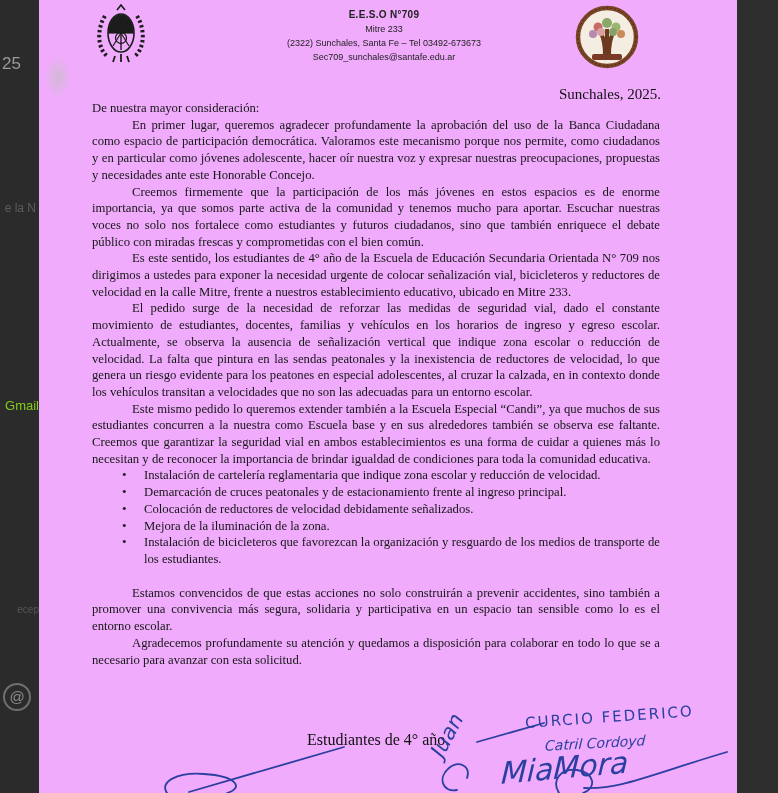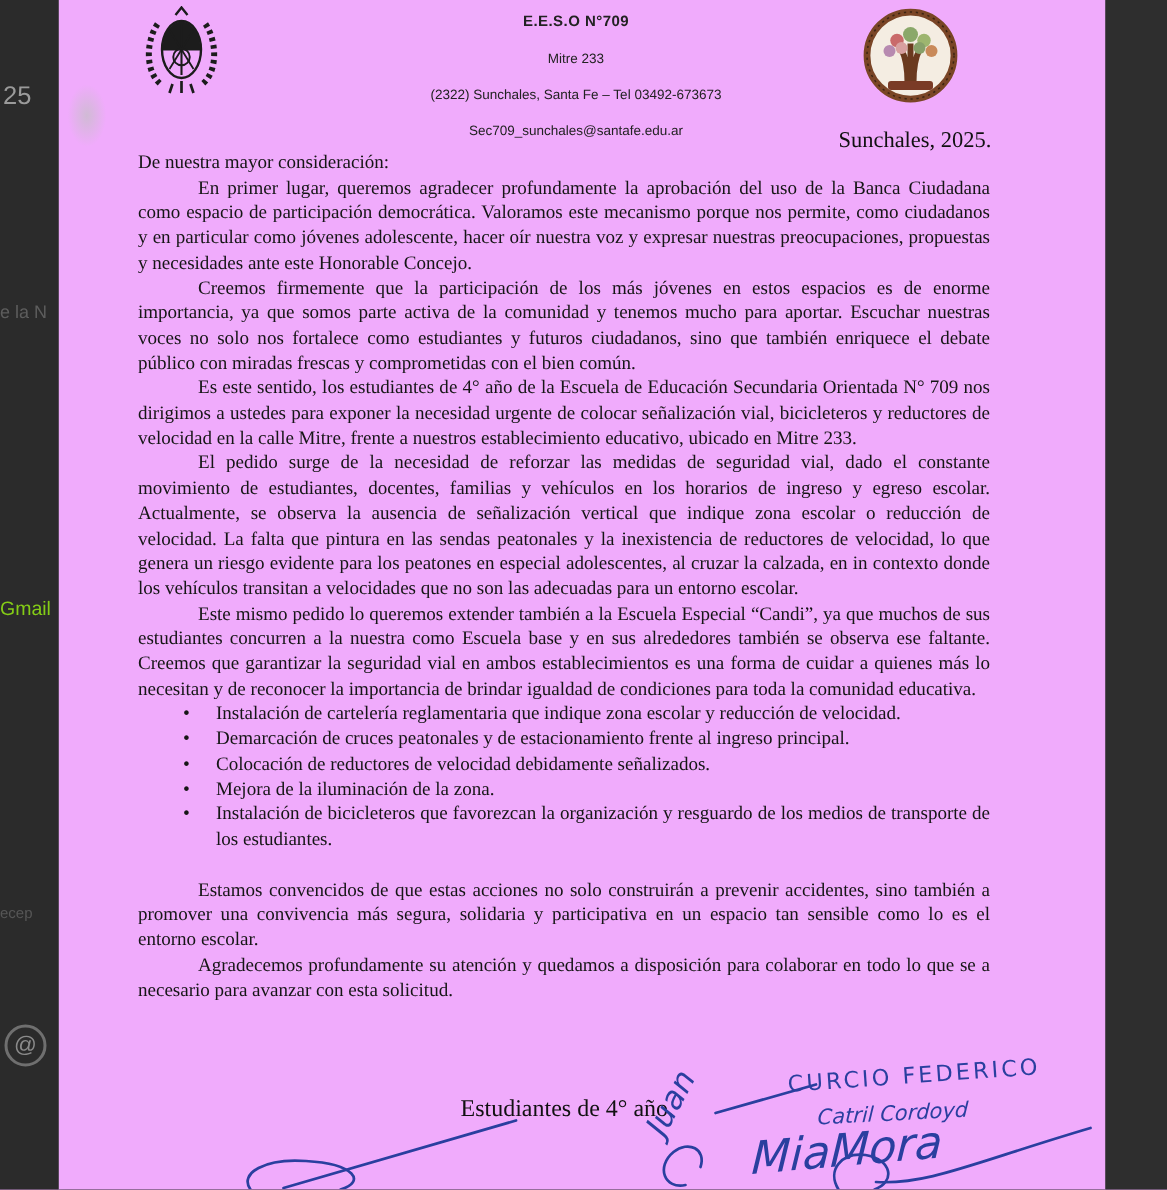--- a/index.html
+++ b/index.html
@@ -2,42 +2,42 @@
 <html><head>
 <meta charset="utf-8">
 <style>
   * { margin:0; padding:0; box-sizing:border-box; }
   html,body { width:778px; height:793px; overflow:hidden; }
   body { background:#2b2b2b; font-family:"Liberation Serif", serif; position:relative; }
 
   
   .chrome-left { position:absolute; left:0; top:0; width:39px; height:793px; background:#2b2b2b; z-index:3; }
   .chrome-right { position:absolute; right:0; top:0; width:41px; height:793px; background:#2e2e2e; z-index:3; }
-  .frag { position:absolute; color:#8f8f8f; font-family:"Liberation Sans", sans-serif; white-space:nowrap; overflow:hidden; }
+  .frag { position:absolute; color:#8f8f8f; font-family:"Liberation Sans", sans-serif; white-space:nowrap; overflow:hidden;text-align:right; }
   .frag-25 { left:2px; top:54px; font-size:17px; color:#9a9a9a; }
   .frag-elan { left:0; top:201px; font-size:12px; color:#5d5d5d; width:36px; }
   .frag-gmail { left:0; top:398px; font-size:13px; color:#84cc16; width:39px; }
   .frag-ecep { left:0; top:604px; font-size:10px; color:#565656; width:39px; }
   .frag-at { left:3px; top:683px; width:28px; height:28px; border:2px solid #6f6f6f; border-radius:50%;
              color:#8a8a8a; font-size:15px; line-height:24px; text-align:center; }
 
   
   .page { position:absolute; left:39px; top:0; width:698px; height:793px; background:#f0abfc;
           z-index:2; box-shadow:0 0 6px rgba(0,0,0,.55); overflow:hidden; }
   .smudge { position:absolute; left:6px; top:56px; width:26px; height:42px; border-radius:50%;
             background:radial-gradient(ellipse, rgba(170,205,165,.45), rgba(170,205,165,0) 70%); }
 
   
   .letter-header { position:relative; height:100px; }
   .crest { position:absolute; left:52px; top:4px; width:60px; height:62px; }
   .emblem { position:absolute; left:536px; top:5px; width:64px; height:64px; }
   .head-center { position:absolute; left:155px; top:9px; width:380px; text-align:center;
                  font-family:"Liberation Sans", sans-serif; color:#222; }
   .head-center .h1 { font-size:10px; font-weight:bold; letter-spacing:.3px; }
-  .head-center .h2 { font-size:9px; margin-top:14px; }
+  .head-center .h2 { font-size:9px; margin-top:4px; }
   .dateline { position:absolute; right:76px; top:86px; font-size:15px; color:#111; }
 
   
   .letter-body { margin:0 77px 0 53px; font-size:12.7px; line-height:16.7px;
                  color:#161616; text-align:justify; }
   .salutation { text-align:left; }
   .letter-body p.ind { text-indent:40px; }
   ul.measures { list-style:none; padding-left:52px; }
   ul.measures li { position:relative; text-align:justify; }
   ul.measures li::before { content:"•"; position:absolute; left:-22px; font-size:13px; }

